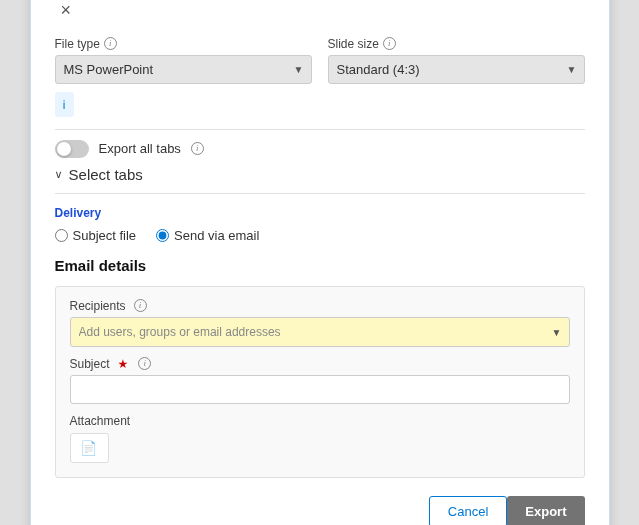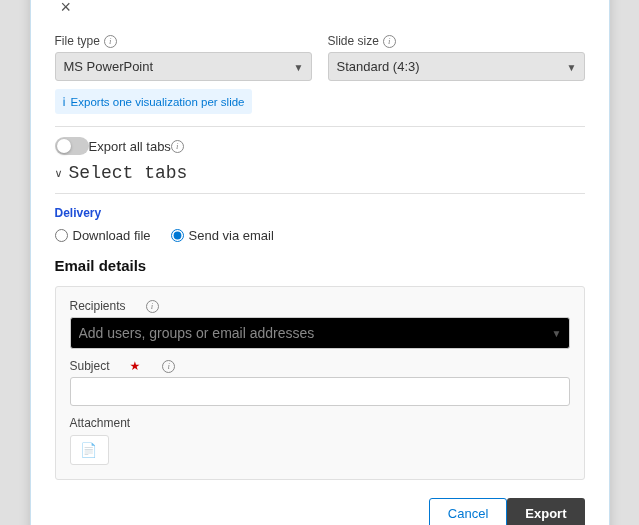--- a/index.html
+++ b/index.html
@@ -121,20 +121,21 @@
       font-size: 12px;
     }
     .divider {
       border: none;
       border-top: 1px solid #e0e0e0;
       margin: 10px 0;
     }
     .toggle-row {
       display: flex;
       align-items: center;
+      gap: 10px;
       margin-bottom: 8px;
       margin-top: 4px;
     }
     .toggle {
       width: 34px;
       height: 18px;
       background: #ccc;
       border-radius: 9px;
       position: relative;
       cursor: pointer;
@@ -162,23 +163,22 @@
       align-items: center;
       gap: 6px;
       margin-bottom: 4px;
       cursor: pointer;
     }
     .chevron-icon {
       font-size: 11px;
       color: #444;
     }
     .select-tabs-label {
-      font-size: 18px;
-      color: #333;
-      font-family: Liberation Mono, monospace;
+      font-size: 15px;
+      color: #333;
     }
     .section-label {
       font-size: 12px;
       font-weight: 600;
       color: #1d4ed8;
       margin-top: 12px;
       margin-bottom: 8px;
     }
     .delivery-row {
       display: flex;
@@ -209,34 +209,34 @@
       border: 1px solid #e0e0e0;
       border-radius: 3px;
       padding: 12px 14px 14px 14px;
     }
     .email-label {
       font-size: 12px;
       color: #444;
       margin-bottom: 4px;
       display: flex;
       align-items: center;
-      gap: 20px;
+      gap: 8px;
     }
     .recipients-select {
       position: relative;
       margin-bottom: 10px;
     }
     .recipients-select select {
       width: 100%;
       padding: 7px 28px 7px 8px;
       border: 1px solid #ccc;
       border-radius: 3px;
-      background: #000000;
+      background: #fef9c3;
       appearance: none;
-      font-size: 14px;
+      font-size: 12px;
       color: #888;
       cursor: pointer;
     }
     .subject-input {
       width: 100%;
       padding: 6px 8px;
       border: 1px solid #ccc;
       border-radius: 3px;
       font-size: 13px;
       color: #333;
@@ -280,21 +280,21 @@
       background: #fff;
       color: #0078d4;
       font-size: 13px;
       cursor: pointer;
       font-weight: 500;
     }
     .btn-export {
       padding: 7px 18px;
       border: none;
       border-radius: 3px;
-      background: #404040;
+      background: #737373;
       color: #fff;
       font-size: 13px;
       cursor: pointer;
       font-weight: 600;
     }
   </style>
 </head>
 <body>
 
 <div class="dialog-overlay">
@@ -328,21 +328,20 @@
             <option>Standard (4:3)</option>
             <option>Widescreen (16:9)</option>
           </select>
           <span class="select-arrow">▼</span>
         </div>
       </div>
     </div>
 
     <div class="info-banner">
       <span class="info-banner-icon">ℹ</span>
-      <span>Exports one visualization per slide</span>
     </div>
 
     <hr class="divider">
 
     <div class="toggle-row">
       <div class="toggle off">
         <div class="toggle-knob"></div>
       </div>
       <span class="toggle-label">Export all tabs</span>
       <span class="info-icon">i</span>
@@ -352,21 +351,21 @@
       <span class="chevron-icon">∨</span>
       <span class="select-tabs-label">Select tabs</span>
     </div>
 
     <hr class="divider">
 
     <div class="section-label">Delivery</div>
     <div class="delivery-row">
       <label class="radio-option">
         <input type="radio" name="delivery" style="">
-        <span>Download file</span>
+        <span>Subject file</span>
       </label>
       <label class="radio-option">
         <input type="radio" name="delivery" checked="" style="">
         <span>Send via email</span>
       </label>
     </div>
 
     <div class="email-section-title">Email details</div>
 
     <div class="email-form">

